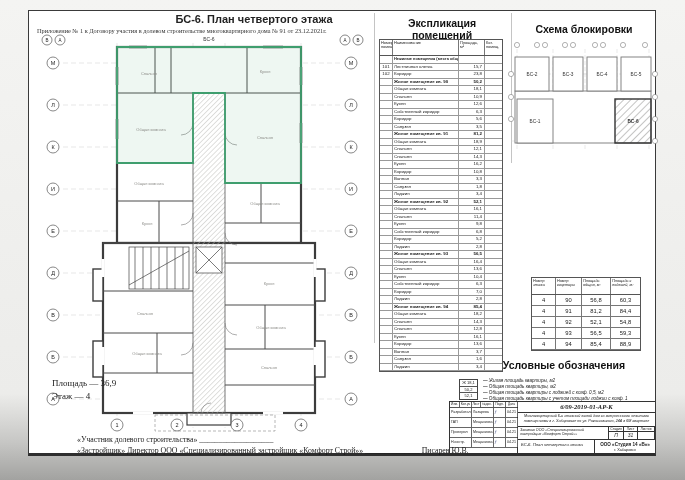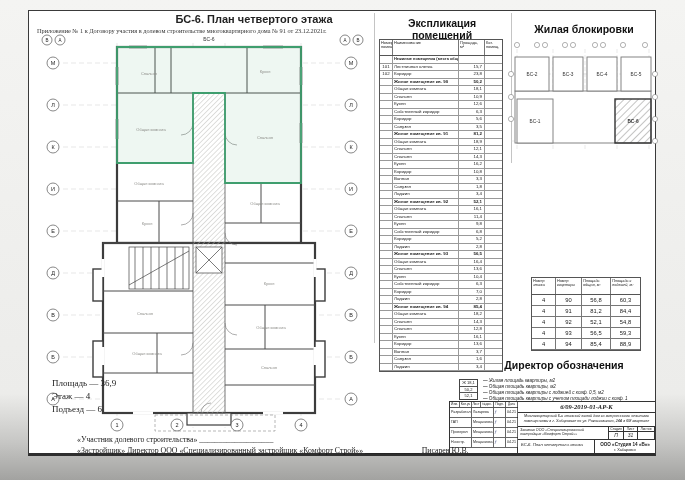--- a/index.html
+++ b/index.html
@@ -588,21 +588,21 @@
 
         <div class="r row">
           <span class="num"></span>
           <span>Лоджия</span>
           <span class="area">3,4</span>
           <span></span>
         </div>
       </div>
   </div>
 
-  <div class="abs sec-title blocking-title">Жилая блокировки</div>
+  <div class="abs sec-title blocking-title">Схема блокировки</div>
   <svg class="abs" style="left:478px;top:28px;" width="152" height="118" viewBox="0 0 152 118">
     <g stroke="#d2d2d0" stroke-width="0.5" stroke-dasharray="4 2">
       <line x1="4" y1="35" x2="148" y2="35"></line>
         <line x1="4" y1="58" x2="148" y2="58"></line>
       <line x1="4" y1="80" x2="148" y2="80"></line>
         <line x1="4" y1="102" x2="148" y2="102"></line>
       <line x1="10" y1="10" x2="10" y2="112"></line>
         <line x1="46" y1="10" x2="46" y2="112"></line>
       <line x1="78" y1="10" x2="78" y2="112"></line>
         <line x1="110" y1="10" x2="110" y2="112"></line>
@@ -684,21 +684,21 @@
 
         <div class="r">
           <span>4</span>
           <span>94</span>
           <span>85,4</span>
           <span>88,9</span>
         </div>
       </div>
   </div>
 
-  <div class="abs sec-title legend-title">Директор обозначения</div>
+  <div class="abs sec-title legend-title">Условные обозначения</div>
   <div class="abs legend-sym">
     <div>Ж 18,1</div>
     <div>50,2</div>
     <div>52,1</div>
   </div>
   <div class="abs legend-items">
 
       <div>—  Жилая площадь квартиры, м2</div>
 
       <div>—  Общая площадь квартиры, м2</div>
@@ -774,21 +774,20 @@
           <div>ООО «Студия 14 «В»»</div>
           <div class="city">г. Хабаровск</div>
         </div>
       </div>
     </div>
   </div>
 
   <div class="abs apt-info">
     <div class="line" style="padding-left:13px;">Площадь — 36,9</div>
     <div class="line" style="padding-left:13px;">Этаж — 4</div>
-    <div class="line" style="padding-left:13px;">Подъезд — 6</div>
   </div>
 
   <div class="abs signing">
     <div>«Участник долевого строительства»  ___________________</div>
     <div>«Застройщик» Директор ООО «Специализированный застройщик «Комфорт Строй»»  ______________  Писарев Ю.В.</div>
   </div>
 
 </div>
 
 </body></html>

